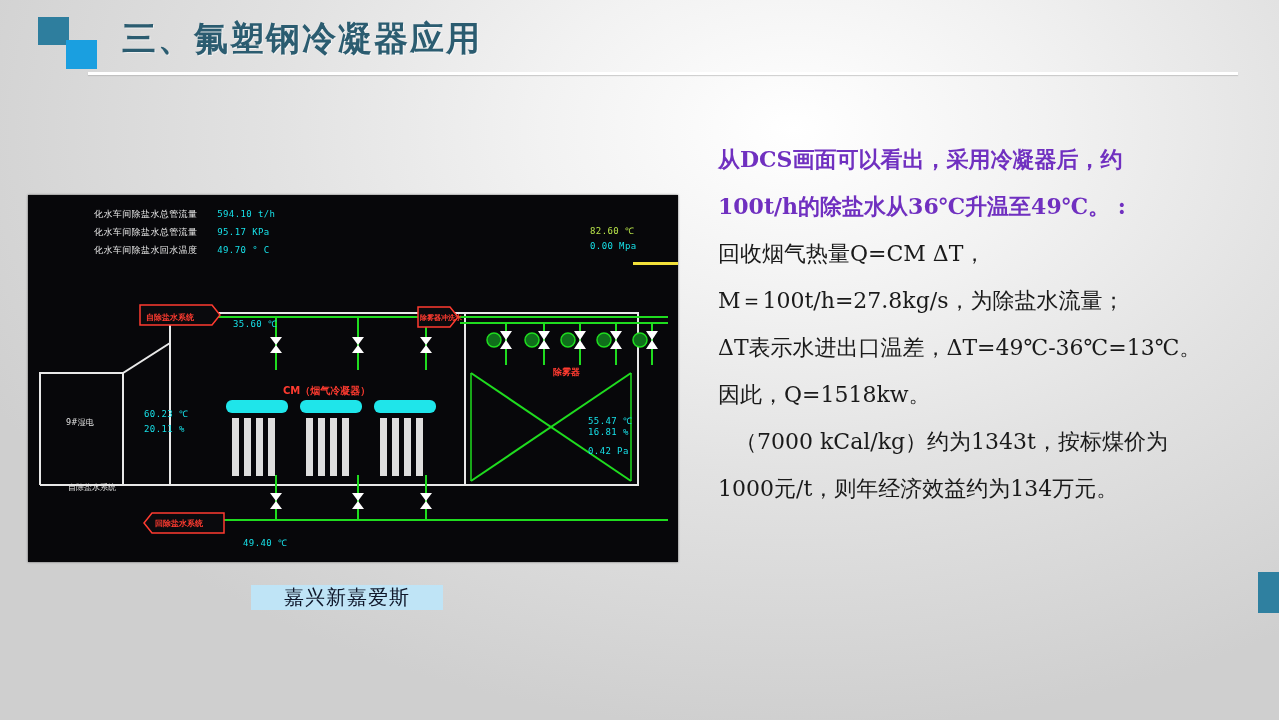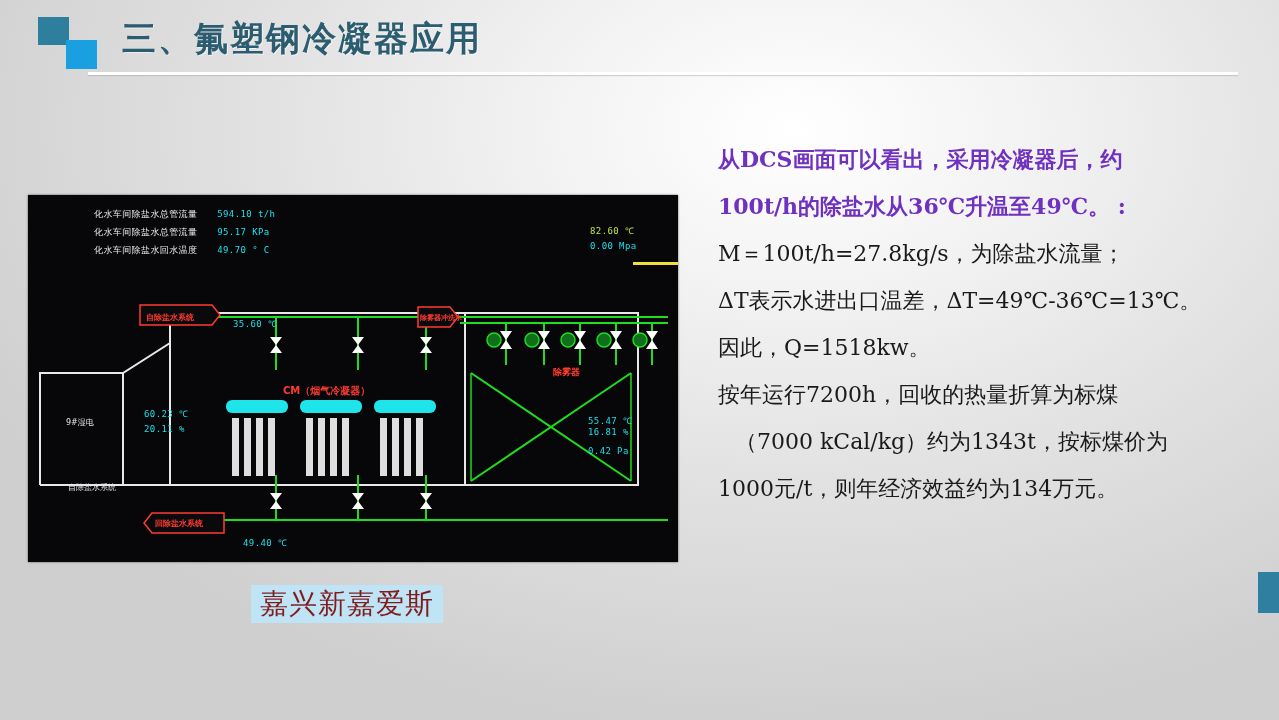--- a/index.html
+++ b/index.html
@@ -103,24 +103,24 @@
     font-family: "DejaVu Sans", sans-serif;
     font-size: 8px;
     white-space: nowrap;
   }
   
   #photo-caption {
     position: absolute;
     left: 251px;
     top: 585px;
     width: 192px;
-    height: 38px;
+    height: 25px;
     background: #bfe4f6;
-    color: #7f1d1d;
-    font-size: 28px;
+    color: #0f172a;
+    font-size: 20px;
     font-family: "DejaVu Sans", "Liberation Sans", sans-serif;
     display: flex;
     align-items: center;
     justify-content: center;
     letter-spacing: 1px;
   }
   
   #body-text {
     position: absolute;
     left: 718px;
@@ -289,23 +289,23 @@
     <div class="dcs-cyan" style="left:560px; top:219px;">55.47 ℃</div>
     <div class="dcs-cyan" style="left:560px; top:232px;">16.81 %</div>
     <div class="dcs-cyan" style="left:560px; top:251px;">0.42 Pa</div>
   </div>
 
   <div id="photo-caption">嘉兴新嘉爱斯</div>
 
   <div id="body-text">
     <div class="body-line accent">从DCS画面可以看出，采用冷凝器后，约</div>
     <div class="body-line accent">100t/h的除盐水从36℃升温至49℃。 :</div>
+    <div class="body-line">回收烟气热量Q=CM ΔT，</div>
     <div class="body-line">M＝100t/h=27.8kg/s，为除盐水流量；</div>
     <div class="body-line">ΔT表示水进出口温差，ΔT=49℃-36℃=13℃。</div>
     <div class="body-line">因此，Q=1518kw。</div>
-    <div class="body-line">按年运行7200h，回收的热量折算为标煤</div>
     <div class="body-line indent">（7000 kCal/kg）约为1343t，按标煤价为</div>
     <div class="body-line">1000元/t，则年经济效益约为134万元。</div>
   </div>
 
   <div id="right-accent"></div>
 
 </div>
 
 </body></html>

